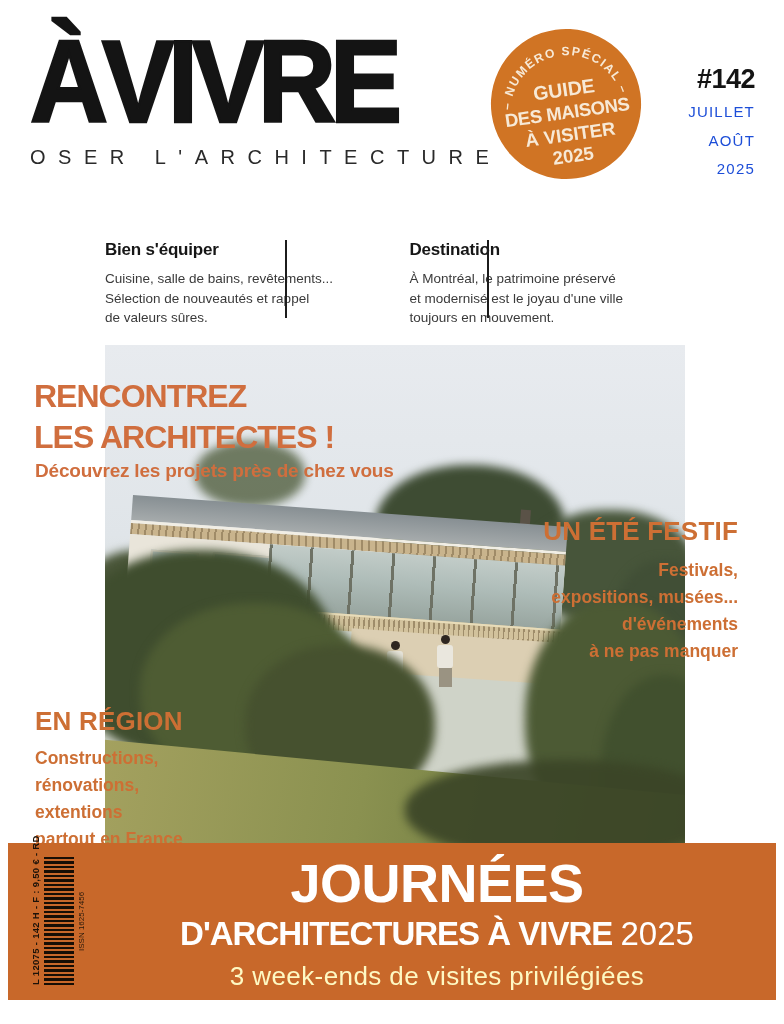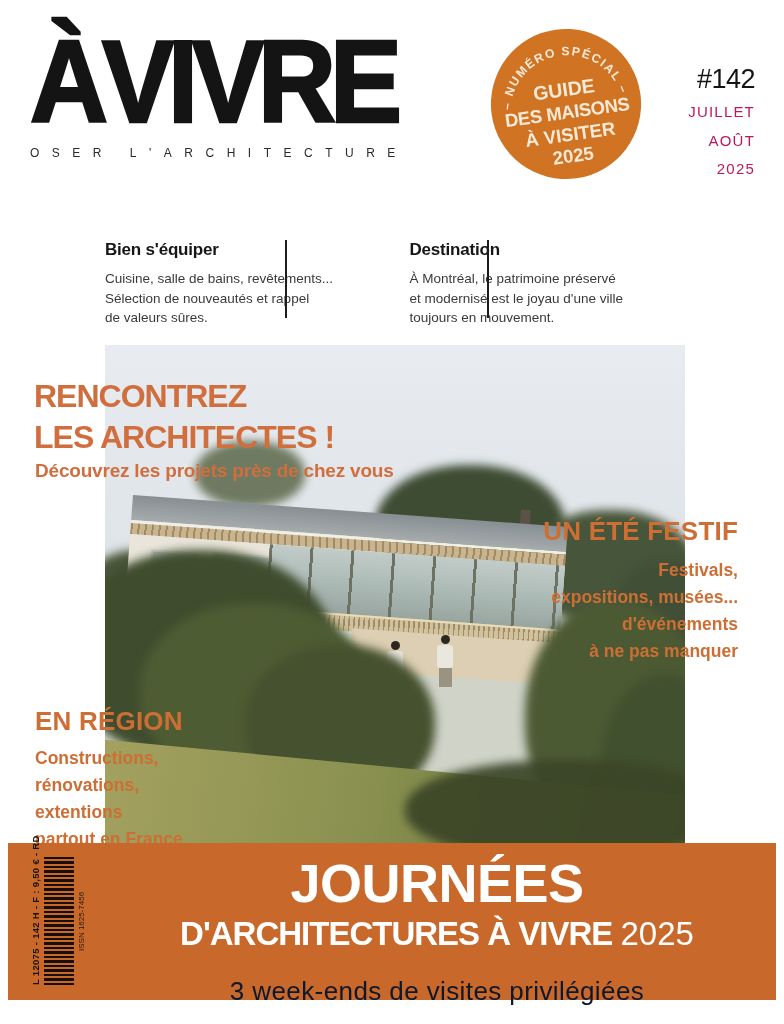--- a/index.html
+++ b/index.html
@@ -4,30 +4,30 @@
 <style>
   html,body{margin:0;padding:0;background:#ffffff;}
   .page{position:relative;width:784px;height:1024px;background:#ffffff;overflow:hidden;
         font-family:"Liberation Sans", sans-serif;}
 
   
   .logo{position:absolute;left:30px;top:24px;width:430px;color:#141414;}
   .logo-word{font-size:108px;font-weight:700;letter-spacing:-6px;line-height:1;
              transform:scaleY(1.08);transform-origin:left top;
              -webkit-text-stroke:2.5px #141414;white-space:nowrap;}
-  .logo-tagline{margin-top:14px;font-size:12px;font-weight:400;letter-spacing:12.5px;
+  .logo-tagline{margin-top:14px;font-size:20px;font-weight:400;letter-spacing:12.5px;
                 color:#2a2a2a;white-space:nowrap;}
 
   .badge-wrap{position:absolute;left:488px;top:26px;width:156px;height:156px;
               transform:rotate(-8deg);}
   .badge-svg{width:156px;height:156px;display:block;}
 
   .issue-block{position:absolute;right:29px;top:64px;text-align:right;color:#2f2f2f;}
-  .issue-number{font-size:27px;font-weight:400;color:#141414;letter-spacing:-0.5px;}
-  .issue-month{font-size:15px;letter-spacing:1.2px;line-height:1.5;color:#be185d;margin-top:6px;}
+  .issue-number{font-size:27px;font-weight:700;color:#141414;letter-spacing:-0.5px;}
+  .issue-month{font-size:15px;letter-spacing:1.2px;line-height:1.5;color:#1d4ed8;margin-top:6px;}
 
   
   .teasers{position:absolute;left:105px;top:240px;width:585px;display:flex;}
   .teaser{flex:1;padding-right:22px;}
   .teaser + .teaser{padding-left:24px;}
   .teaser-title{font-size:17px;font-weight:700;color:#161616;margin-bottom:9px;letter-spacing:-0.2px;}
   .teaser-line{display:block;font-size:13.5px;line-height:1.45;color:#3a3a3a;}
   .vdiv{position:absolute;top:240px;width:1.5px;height:78px;background:#1c1c1c;}
   .vdiv1{left:285px;} .vdiv2{left:487px;}
 
@@ -89,21 +89,21 @@
   .blk-line{display:block;font-size:17.5px;font-weight:700;line-height:1.55;}
   .left-block{position:absolute;left:35px;top:706px;z-index:6;text-align:left;color:#cd6f34;}
   .left-block .blk-title{font-size:26px;font-weight:700;letter-spacing:0.2px;margin-bottom:8px;}
 
   
   .banner{position:absolute;left:8px;top:843px;width:768px;height:157px;background:#c8682a;z-index:7;}
   .banner-text{position:absolute;left:110px;right:20px;top:13px;text-align:center;color:#ffffff;}
   .banner-l1{font-size:54px;font-weight:700;letter-spacing:-0.5px;line-height:1.0;}
   .banner-l2{font-size:33px;font-weight:700;letter-spacing:-1px;margin-top:6px;line-height:1.1;}
   .banner-year{font-weight:400;letter-spacing:0;}
-  .banner-l3{font-size:26px;font-weight:400;color:#0f172a;margin-top:24px;letter-spacing:0.4px;}
+  .banner-l3{font-size:26px;font-weight:400;color:#fef9c3;margin-top:9px;letter-spacing:0.4px;}
 
   .barcode-block{position:absolute;left:22px;top:14px;display:flex;align-items:center;}
   .vtext{writing-mode:vertical-rl;transform:rotate(180deg);color:#1c1209;white-space:nowrap;}
   .price-text{font-size:9.5px;font-weight:700;letter-spacing:0.3px;height:128px;text-align:center;}
   .issn-text{font-size:8px;height:128px;text-align:center;color:#27190c;}
   .bars{width:30px;height:128px;margin:0 3px;
         background-image:repeating-linear-gradient(180deg,#170e05 0 2px,rgba(0,0,0,0) 2px 4px,#170e05 4px 7px,rgba(0,0,0,0) 7px 9px);}
 </style>
 </head>
 <body>

